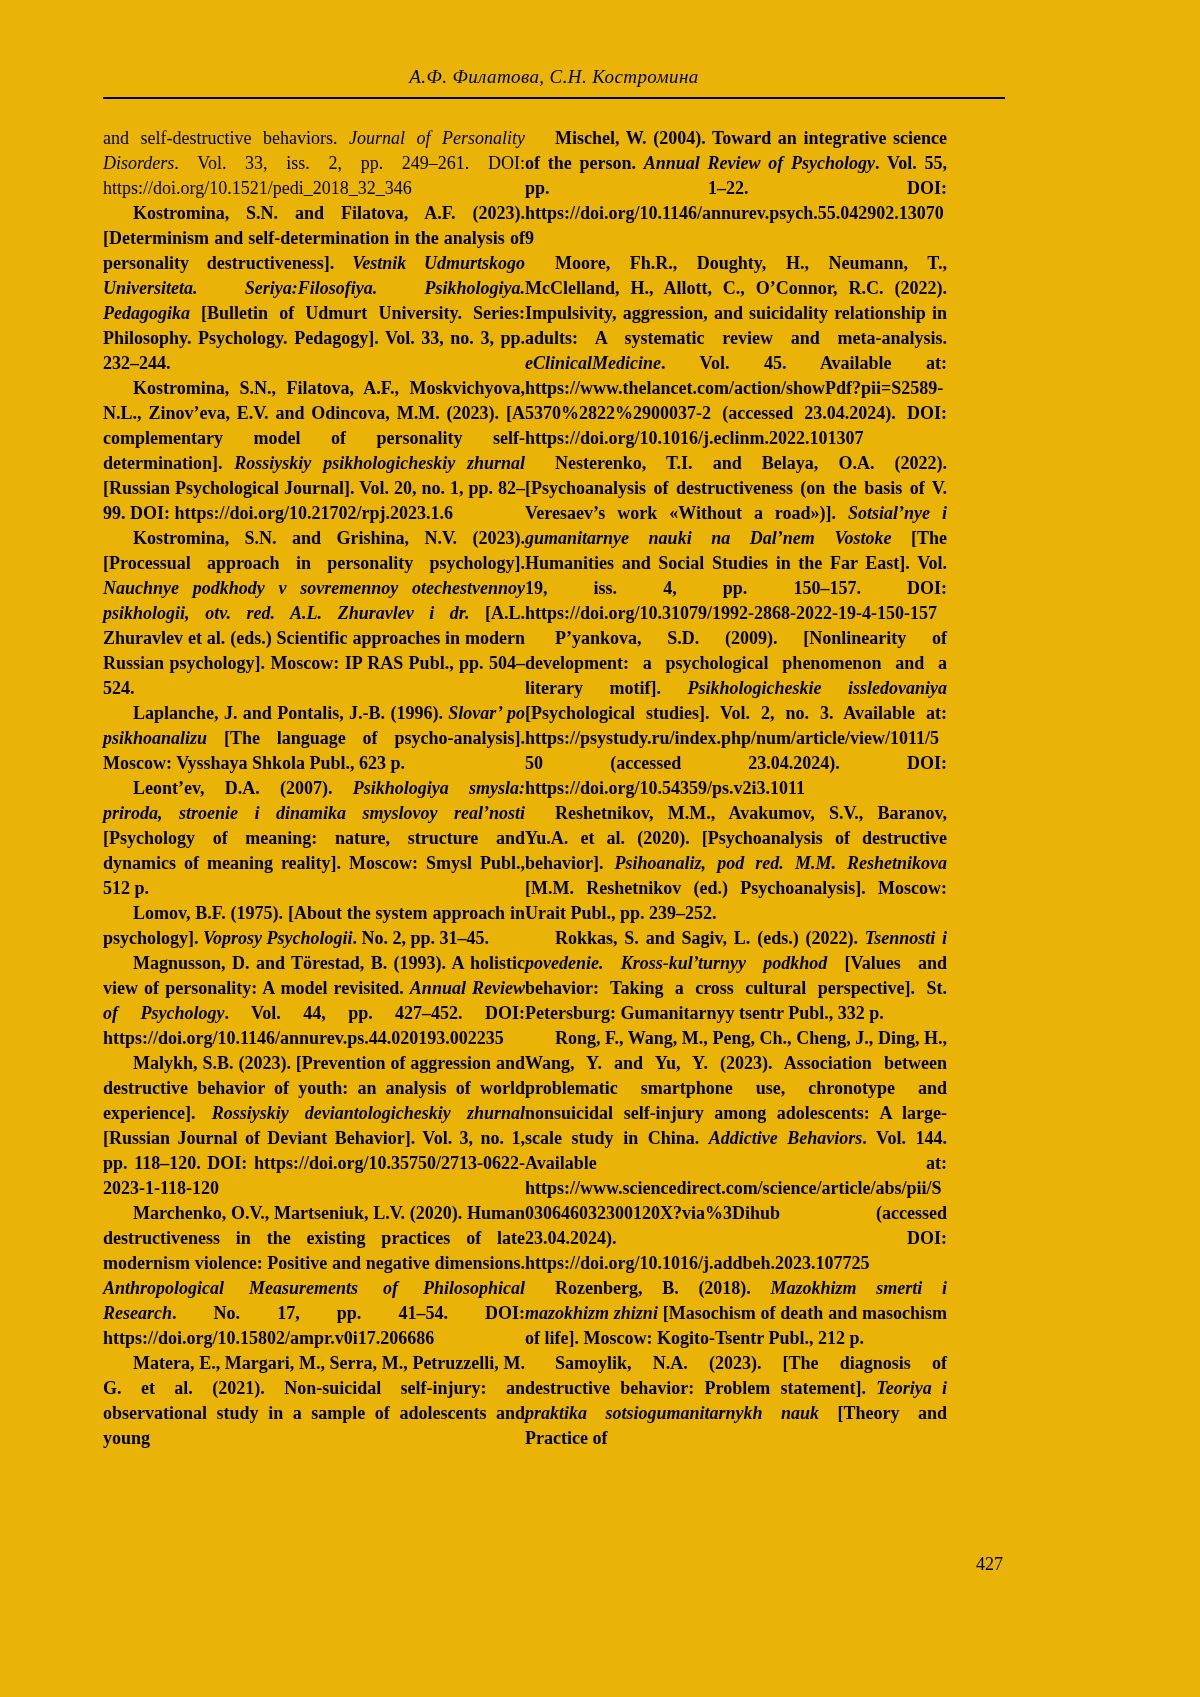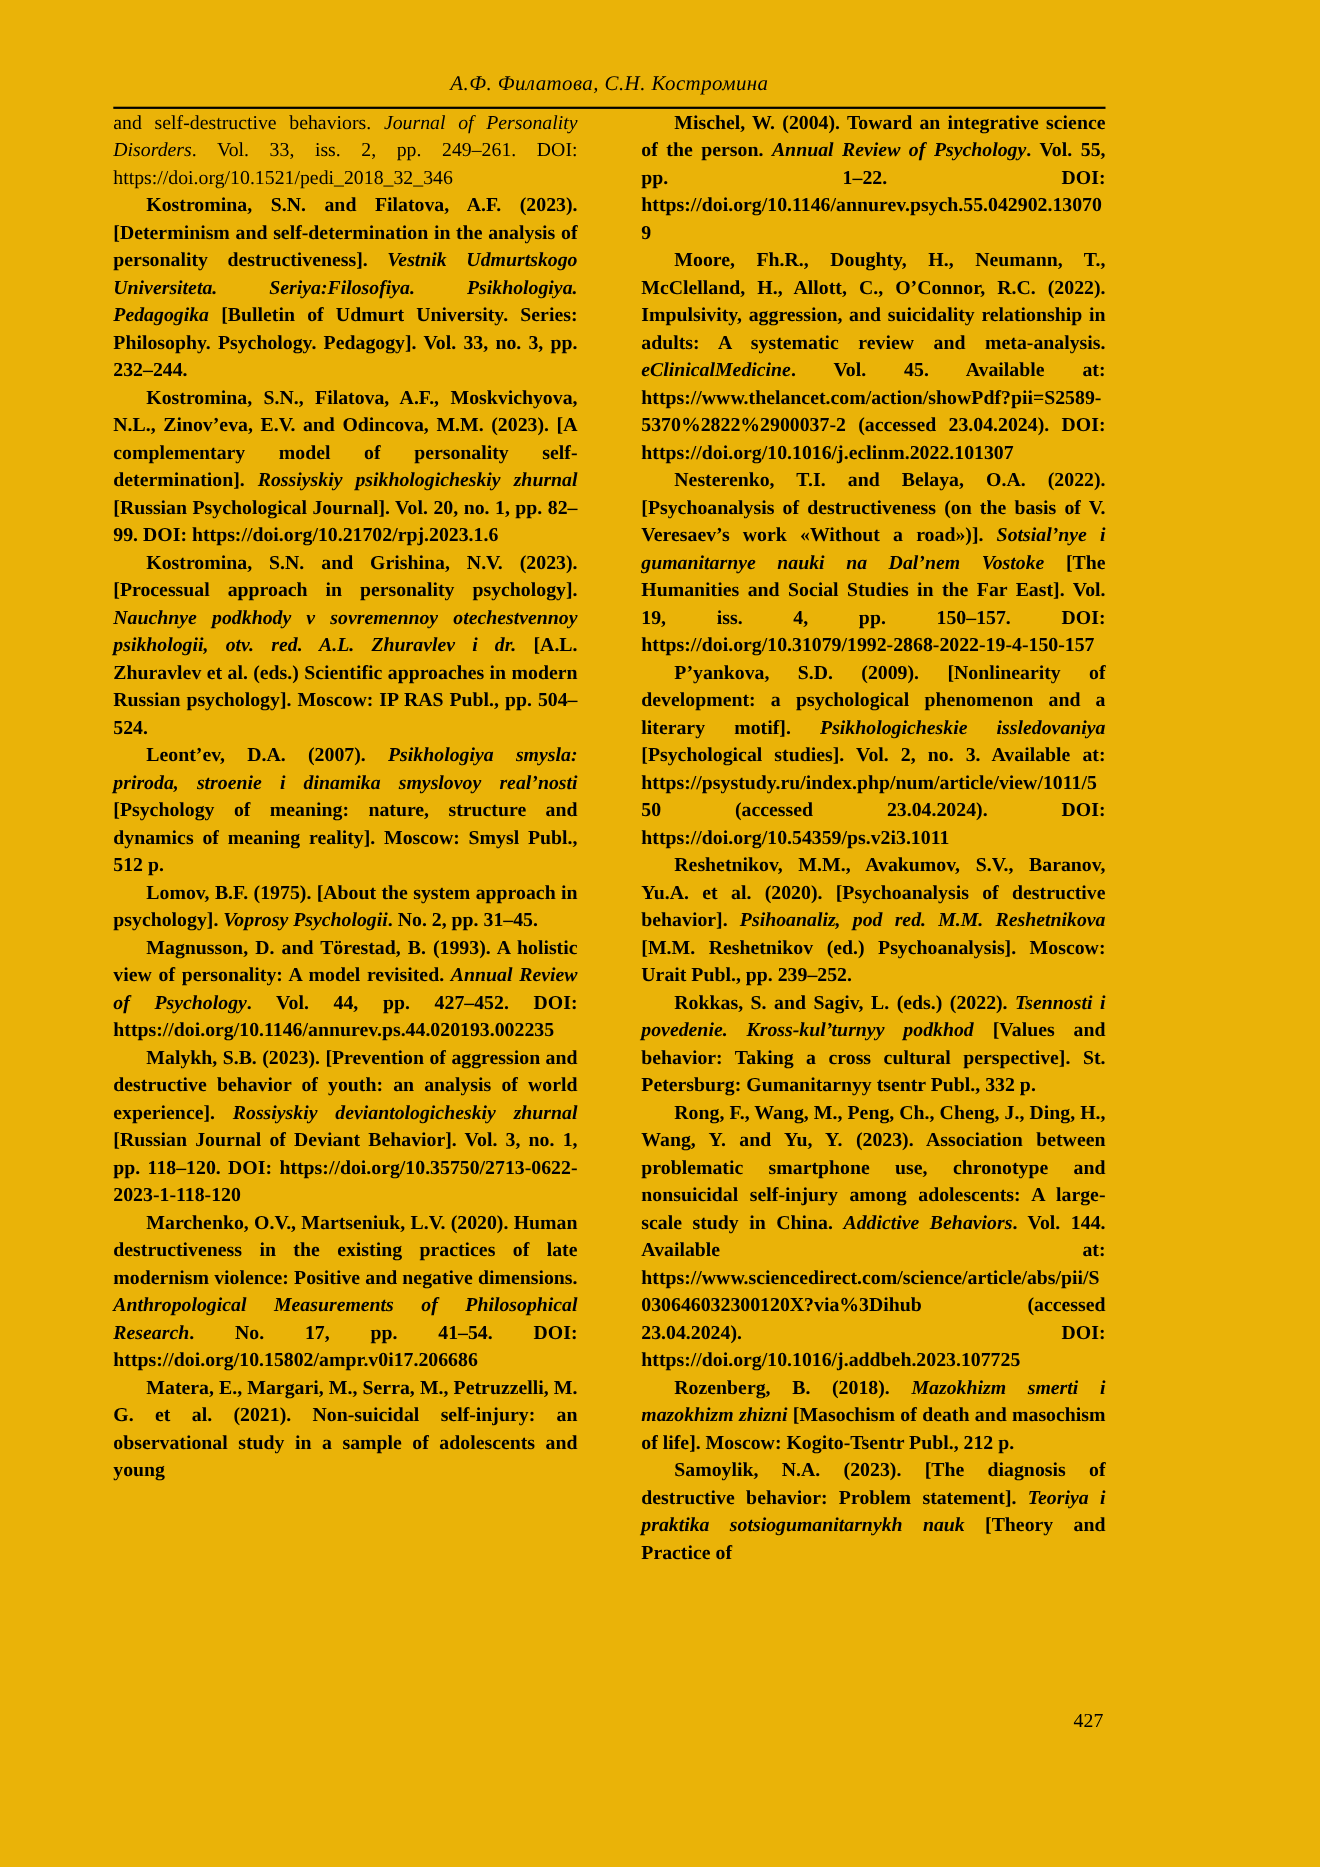--- a/index.html
+++ b/index.html
@@ -27,21 +27,21 @@
     font-size: 19px;
     text-align: center;
     letter-spacing: 0.4px;
   }
   .head-rule {
     border-bottom: 2px solid #000000;
     margin-top: 9px;
   }
   .columns {
     display: flex;
-    gap: 58px;
+    margin-top: 27px;
   }
   .col {
     width: 422px;
   }
   .ref {
     margin: 0;
     font-size: 18px;
     line-height: 25px;
     text-align: justify;
     overflow-wrap: anywhere;
@@ -68,20 +68,21 @@
 <div class="page">
   <div class="content">
     <div class="running-head">А.Ф. Филатова, С.Н. Костромина</div>
     <div class="head-rule"></div>
     <div class="columns">
       <div class="col">
           <p class="ref"><span>and self-destructive behaviors. </span><i>Journal of Personality Disorders</i><span>. Vol. 33, iss. 2, pp. 249–261. DOI: https://doi.org/10.1521/pedi_2018_32_346</span></p>
           <p class="ref indent"><span>Kostromina, S.N. and Filatova, A.F. (2023). [Determinism and self-determination in the analysis of personality destructiveness]. </span><i>Vestnik Udmurtskogo Universiteta. Seriya:Filosofiya. Psikhologiya. Pedagogika</i><span> [Bulletin of Udmurt University. Series: Philosophy. Psychology. Pedagogy]. Vol. 33, no. 3, pp. 232–244.</span></p>
           <p class="ref indent"><span>Kostromina, S.N., Filatova, A.F., Moskvichyova, N.L., Zinov’eva, E.V. and Odincova, M.M. (2023). [A complementary model of personality self-determination]. </span><i>Rossiyskiy psikhologicheskiy zhurnal</i><span> [Russian Psychological Journal]. Vol. 20, no. 1, pp. 82–99. DOI: https://doi.org/10.21702/rpj.2023.1.6</span></p>
           <p class="ref indent"><span>Kostromina, S.N. and Grishina, N.V. (2023). [Processual approach in personality psychology]. </span><i>Nauchnye podkhody v sovremennoy otechestvennoy psikhologii, otv. red. A.L. Zhuravlev i dr.</i><span> [A.L. Zhuravlev et al. (eds.) Scientific approaches in modern Russian psychology]. Moscow: IP RAS Publ., pp. 504–524.</span></p>
+          <p class="ref indent"><span>Laplanche, J. and Pontalis, J.-B. (1996). </span><i>Slovar’ po psikhoanalizu</i><span> [The language of psycho-analysis]. Moscow: Vysshaya Shkola Publ., 623 p.</span></p>
           <p class="ref indent"><span>Leont’ev, D.A. (2007). </span><i>Psikhologiya smysla: priroda, stroenie i dinamika smyslovoy real’nosti</i><span> [Psychology of meaning: nature, structure and dynamics of meaning reality]. Moscow: Smysl Publ., 512 p.</span></p>
           <p class="ref indent"><span>Lomov, B.F. (1975). [About the system approach in psychology]. </span><i>Voprosy Psychologii</i><span>. No. 2, pp. 31–45.</span></p>
           <p class="ref indent"><span>Magnusson, D. and Törestad, B. (1993). A holistic view of personality: A model revisited. </span><i>Annual Review of Psychology</i><span>. Vol. 44, pp. 427–452. DOI: https://doi.org/10.1146/annurev.ps.44.020193.002235</span></p>
           <p class="ref indent"><span>Malykh, S.B. (2023). [Prevention of aggression and destructive behavior of youth: an analysis of world experience]. </span><i>Rossiyskiy deviantologicheskiy zhurnal</i><span> [Russian Journal of Deviant Behavior]. Vol. 3, no. 1, pp. 118–120. DOI: https://doi.org/10.35750/2713-0622-2023-1-118-120</span></p>
           <p class="ref indent"><span>Marchenko, O.V., Martseniuk, L.V. (2020). Human destructiveness in the existing practices of late modernism violence: Positive and negative dimensions. </span><i>Anthropological Measurements of Philosophical Research</i><span>. No. 17, pp. 41–54. DOI: https://doi.org/10.15802/ampr.v0i17.206686</span></p>
           <p class="ref indent"><span>Matera, E., Margari, M., Serra, M., Petruzzelli, M. G. et al. (2021). Non-suicidal self-injury: an observational study in a sample of adolescents and young</span></p>
         </div>
       <div class="col">
           <p class="ref indent"><span>Mischel, W. (2004). Toward an integrative science of the person. </span><i>Annual Review of Psychology</i><span>. Vol. 55, pp. 1–22. DOI: https://doi.org/10.1146/annurev.psych.55.042902.130709</span></p>
           <p class="ref indent"><span>Moore, Fh.R., Doughty, H., Neumann, T., McClelland, H., Allott, C., O’Connor, R.C. (2022). Impulsivity, aggression, and suicidality relationship in adults: A systematic review and meta-analysis. </span><i>eClinicalMedicine</i><span>. Vol. 45. Available at: https://www.thelancet.com/action/showPdf?pii=S2589-5370%2822%2900037-2 (accessed 23.04.2024). DOI: https://doi.org/10.1016/j.eclinm.2022.101307</span></p>

